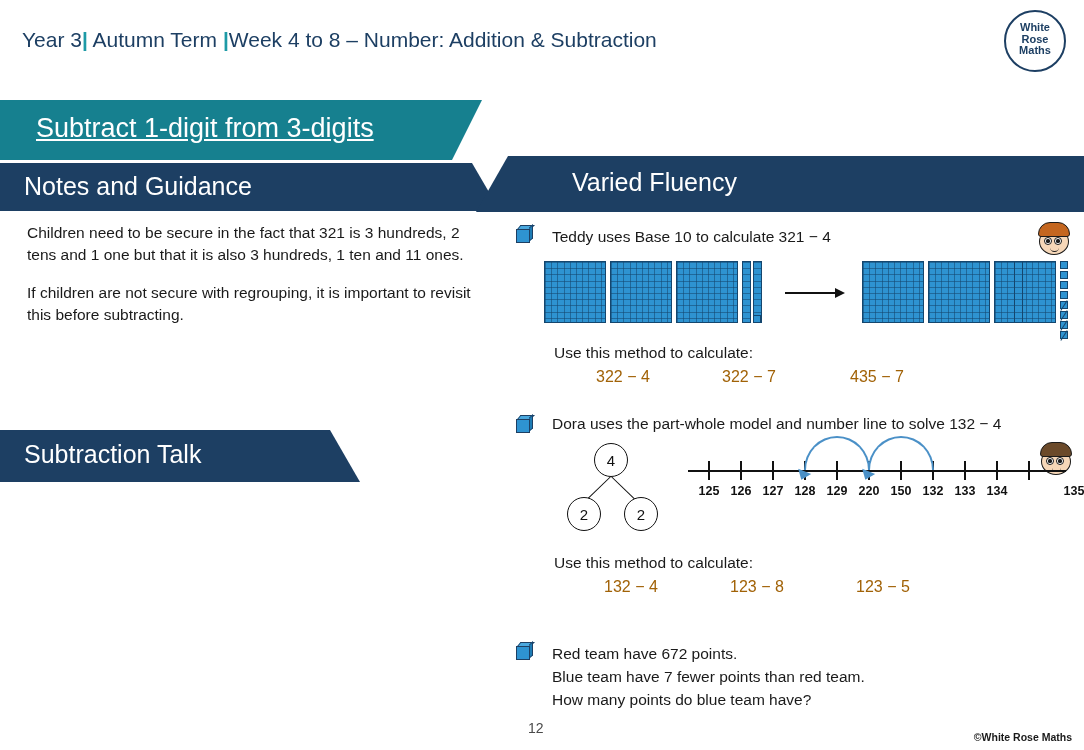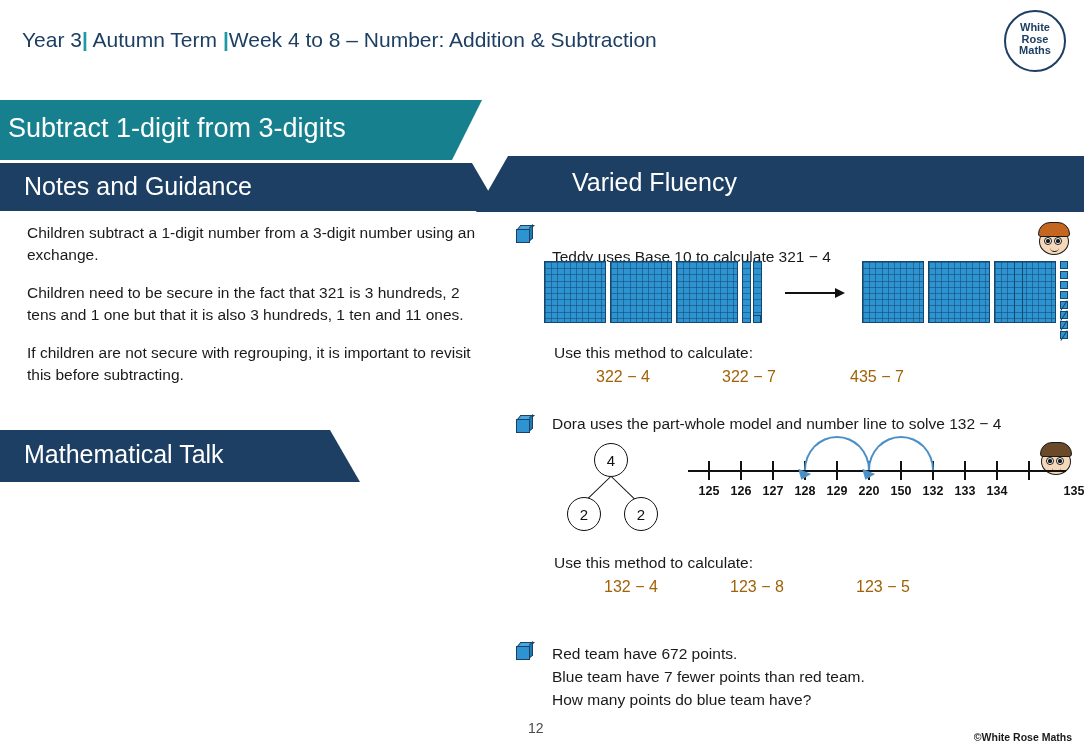--- a/index.html
+++ b/index.html
@@ -74,25 +74,26 @@
     position: absolute;
     left: 452px;
     top: 0;
     width: 0;
     height: 0;
     border-top: 60px solid #16808f;
     border-right: 30px solid transparent;
   }
   .title-banner .txt {
     position: absolute;
-    left: 8px;
+    left: 36px;
     top: 13px;
     font-size: 27px;
     color: #ffffff;
     white-space: nowrap;
+    text-decoration: underline;
   }
 
   
   .notes-banner {
     position: absolute;
     left: 0;
     top: 163px;
     width: 472px;
     height: 48px;
     background: #1d3f63;
@@ -462,39 +463,38 @@
 
   <div class="title-banner">
     <div class="txt">Subtract 1-digit from 3-digits</div>
   </div>
 
   <div class="notes-banner">
     <div class="txt">Notes and Guidance</div>
   </div>
 
   <div class="notes-body">
-    <p>Children subtract a 1-digit number from a 3-digit number using an exchange.</p>
     <p>Children need to be secure in the fact that 321 is 3 hundreds, 2 tens and 1 one but that it is also 3 hundreds, 1 ten and 11 ones.</p>
     <p>If children are not secure with regrouping, it is important to revisit this before subtracting.</p>
   </div>
 
   <div class="talk-banner">
-    <div class="txt">Mathematical Talk</div>
+    <div class="txt">Subtraction Talk</div>
   </div>
 
   <div class="vf-banner">
     <div class="txt">Varied Fluency</div>
   </div>
 
   <div class="q-cube" style="left:516px; top:225px;">
     <div class="top"></div>
       <div class="side"></div>
       <div class="face"></div>
   </div>
-  <div class="q-text" style="left:552px; top:226px; width:470px;margin-top:20px;">Teddy uses Base 10 to calculate 321 − 4</div>
+  <div class="q-text" style="left:552px; top:226px; width:470px;">Teddy uses Base 10 to calculate 321 − 4</div>
 
   <div class="char" style="left:1038px; top:222px;">
     <div class="head"></div>
     <div class="hair"></div>
     <div class="eye l">
         <div class="p"></div>
       </div>
     <div class="eye r">
         <div class="p"></div>
       </div>

